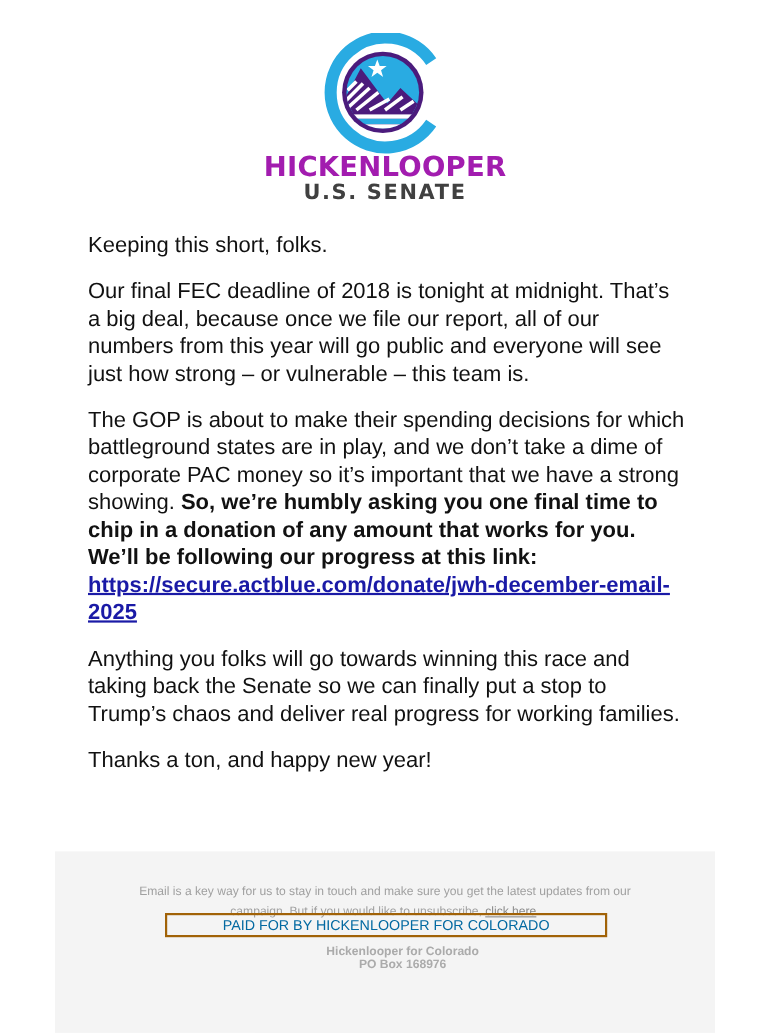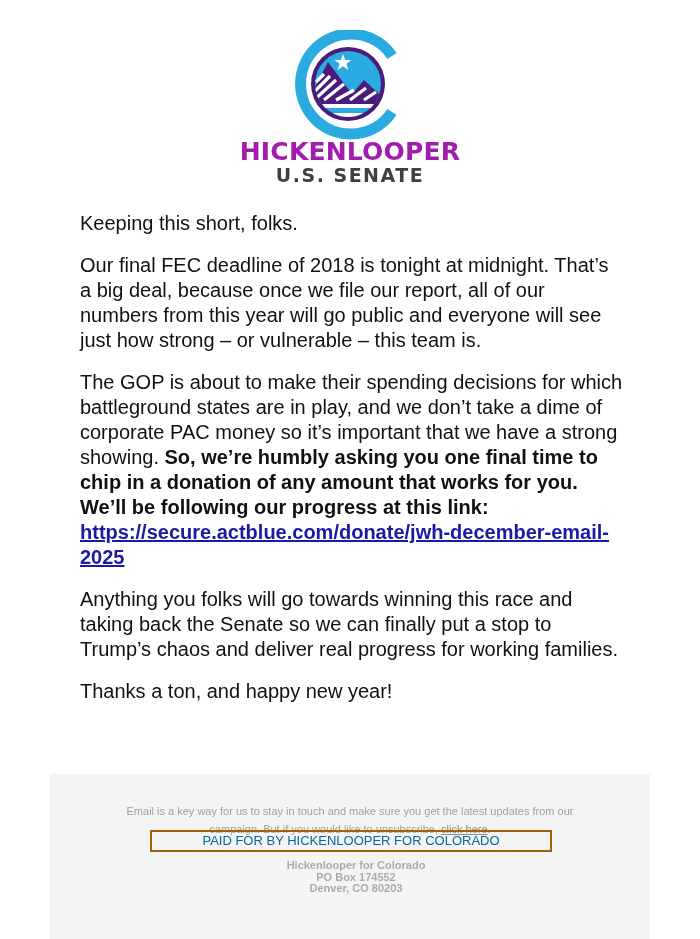--- a/index.html
+++ b/index.html
@@ -104,21 +104,21 @@
       width: 398px;
       height: 18px;
       border: 2px solid #a16207;
       font-size: 13px;
       line-height: 18px;
       color: #0369a1;
       text-transform: uppercase;
     }
     .footer .addr {
       position: absolute;
-      left: 6px;
+      left: 16px;
       top: 86px;
       width: 600px;
       font-size: 11px;
       line-height: 11.5px;
       font-weight: bold;
       color: #ababab;
     }
   </style>
 </head>
 <body>
@@ -170,16 +170,15 @@
   <div class="signoff">
     <div>Thanks a ton, and happy new year!</div>
   </div>
 </div>
 
 <div class="footer">
   <div class="msg"><span>Email is a key way for us to stay in touch and make sure you get the latest updates from our campaign. But if you would like to unsubscribe, </span><a href="#">click here</a><span>.</span></div>
   <div class="paid">PAID FOR BY HICKENLOOPER FOR COLORADO</div>
   <div class="addr">
     <div>Hickenlooper for Colorado</div>
-    <div>PO Box 174552</div>
-    <div>Denver, CO 80203</div>
+    <div>PO Box 168976</div>
   </div>
 </div>
 
 </body></html>

